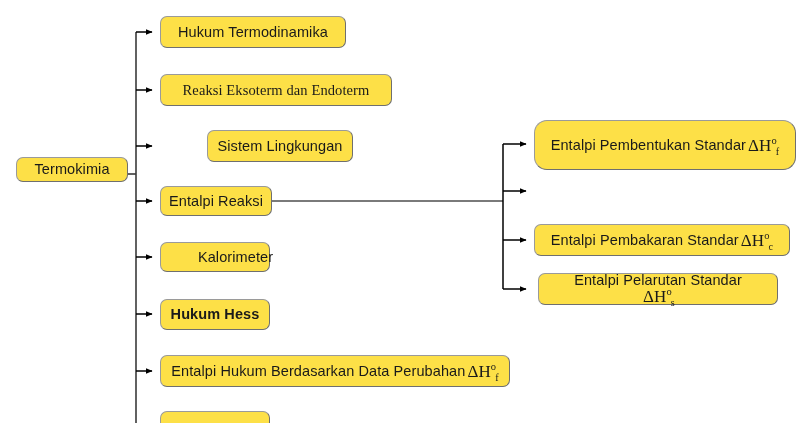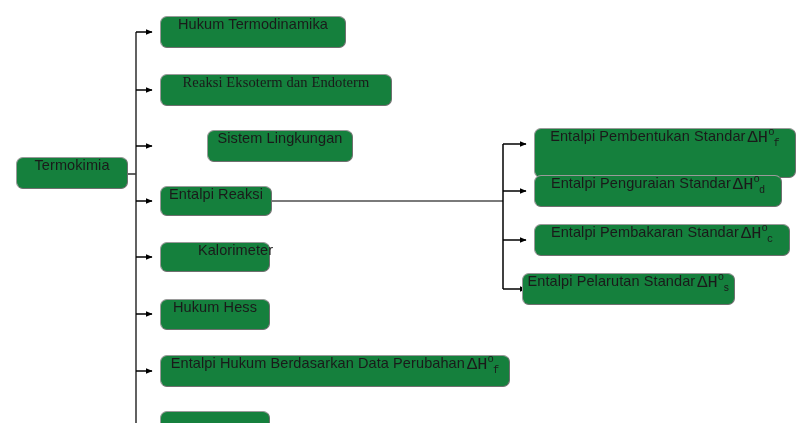--- a/index.html
+++ b/index.html
@@ -19,40 +19,40 @@
     position: absolute;
     left: 0;
     top: 0;
     width: 804px;
     height: 423px;
     pointer-events: none;
   }
   .node {
     position: absolute;
     box-sizing: border-box;
-    background: #15803d;
+    background: #fde047;
     border: 1px solid #9a9a9a;
     border-right-color: #6f6f6f;
     border-bottom-color: #6f6f6f;
     border-radius: 7px;
     display: flex;
-    align-items: flex-start;
+    align-items: center;
     justify-content: center;
     color: #1a1a1a;
     font-size: 14.5px;
     line-height: 1;
     white-space: nowrap;
     letter-spacing: 0.1px;
   }
   .node .label {
     display: inline-block;
   }
   
   .dh {
-    font-family: Liberation Mono, monospace;
+    font-family: Liberation Serif, serif;
     font-size: 17px;
     padding-left: 2px;
   }
   .dh sup {
     font-size: 0.62em;
     vertical-align: super;
     line-height: 0;
   }
   .dh sub {
     font-size: 0.60em;
@@ -88,60 +88,56 @@
     <path d="M272,201 L503,201" stroke="#7a7a7a" stroke-width="1.8" fill="none"></path>
 
     <path d="M503,144 L503,289" stroke="#000000" stroke-width="1.5" fill="none"></path>
 
     <path d="M503,144 L526,144" stroke="#000" stroke-width="1.5" fill="none" marker-end="url(#arrow)"></path>
     <path d="M503,191 L526,191" stroke="#000" stroke-width="1.5" fill="none" marker-end="url(#arrow)"></path>
     <path d="M503,240 L526,240" stroke="#000" stroke-width="1.5" fill="none" marker-end="url(#arrow)"></path>
     <path d="M503,289 L526,289" stroke="#000" stroke-width="1.5" fill="none" marker-end="url(#arrow)"></path>
   </svg>
 
-  <div class="node" style="left: 16px; top: 157px; width: 112px; height: 32px;">
+  <div class="node" style="left: 16px; top: 157px; width: 112px; height: 25px;">
     <span class="label">Termokimia</span>
   </div>
 
   <div class="node" style="left: 160px; top: 16px; width: 186px; height: 32px;">
     <span class="label">Hukum Termodinamika</span>
   </div>
   <div class="node" style="left: 160px; top: 74px; width: 232px; height: 32px; font-family: Liberation Serif, serif;">
     <span class="label">Reaksi Eksoterm  dan Endoterm</span>
   </div>
   <div class="node" style="left: 160px; top: 130px; width: 146px; height: 32px; margin-left: 47px;">
     <span class="label">Sistem Lingkungan</span>
   </div>
   <div class="node" style="left: 160px; top: 186px; width: 112px; height: 30px;">
     <span class="label">Entalpi Reaksi</span>
   </div>
   <div class="node" style="left: 160px; top: 242px; width: 110px; height: 30px; padding-left: 41px;">
     <span class="label">Kalorimeter</span>
   </div>
-  <div class="node" style="left: 160px; top: 299px; width: 110px; height: 31px;">
+  <div class="node" style="left: 160px; top: 299px; width: 110px; height: 31px; font-weight: bold;">
     <span class="label">Hukum Hess</span>
   </div>
   <div class="node" style="left: 160px; top: 355px; width: 350px; height: 32px;">
     <span class="label">Entalpi Hukum Berdasarkan Data Perubahan</span>
     <span class="dh">ΔH<sup>o</sup><sub>f</sub></span>
   </div>
   <div class="node" style="left: 160px; top: 411px; width: 110px; height: 30px;">
     <span class="label"></span>
   </div>
 
-  <div class="node" style="left: 534px; top: 128px; width: 262px; height: 50px;">
+  <div class="node" style="left: 534px; top: 120px; width: 262px; height: 50px; border-radius: 13px;">
     <span class="label">Entalpi Pembentukan  Standar</span>
     <span class="dh">ΔH<sup>o</sup><sub>f</sub></span>
-  </div>
-  <div class="node" style="left: 534px; top: 175px; width: 248px; height: 32px;">
-    <span class="label">Entalpi Penguraian Standar</span>
-    <span class="dh">ΔH<sup>o</sup><sub>d</sub></span>
   </div>
   <div class="node" style="left: 534px; top: 224px; width: 256px; height: 32px;">
     <span class="label">Entalpi Pembakaran Standar</span>
     <span class="dh">ΔH<sup>o</sup><sub>c</sub></span>
   </div>
-  <div class="node" style="left: 522px; top: 273px; width: 213px; height: 32px;">
+  <div class="node" style="left: 538px; top: 273px; width: 240px; height: 32px; flex-direction: column;">
     <span class="label">Entalpi Pelarutan Standar</span>
     <span class="dh">ΔH<sup>o</sup><sub>s</sub></span>
   </div>
 
 </div>
 
 </body></html>

